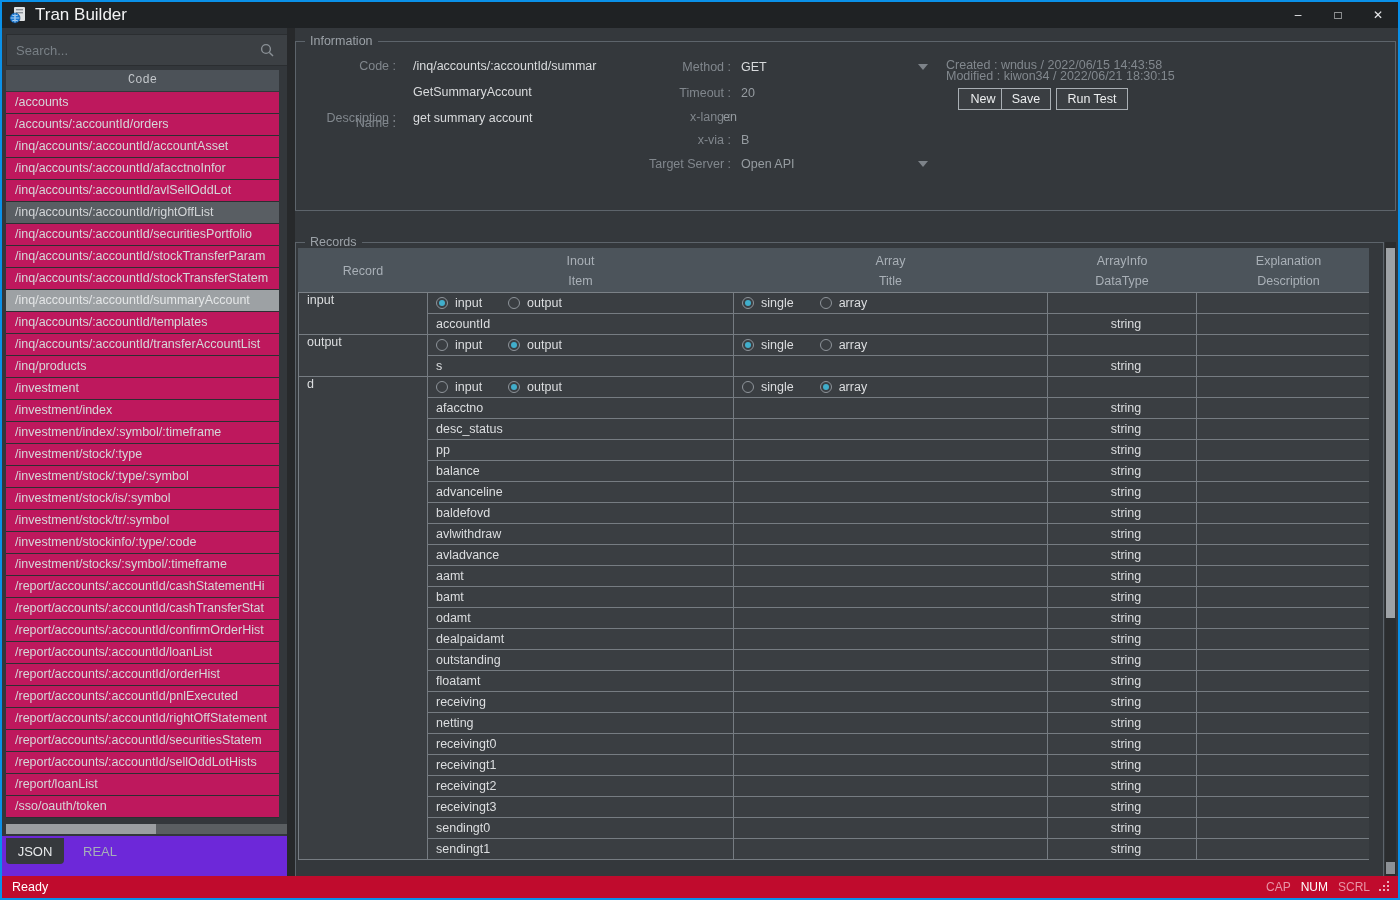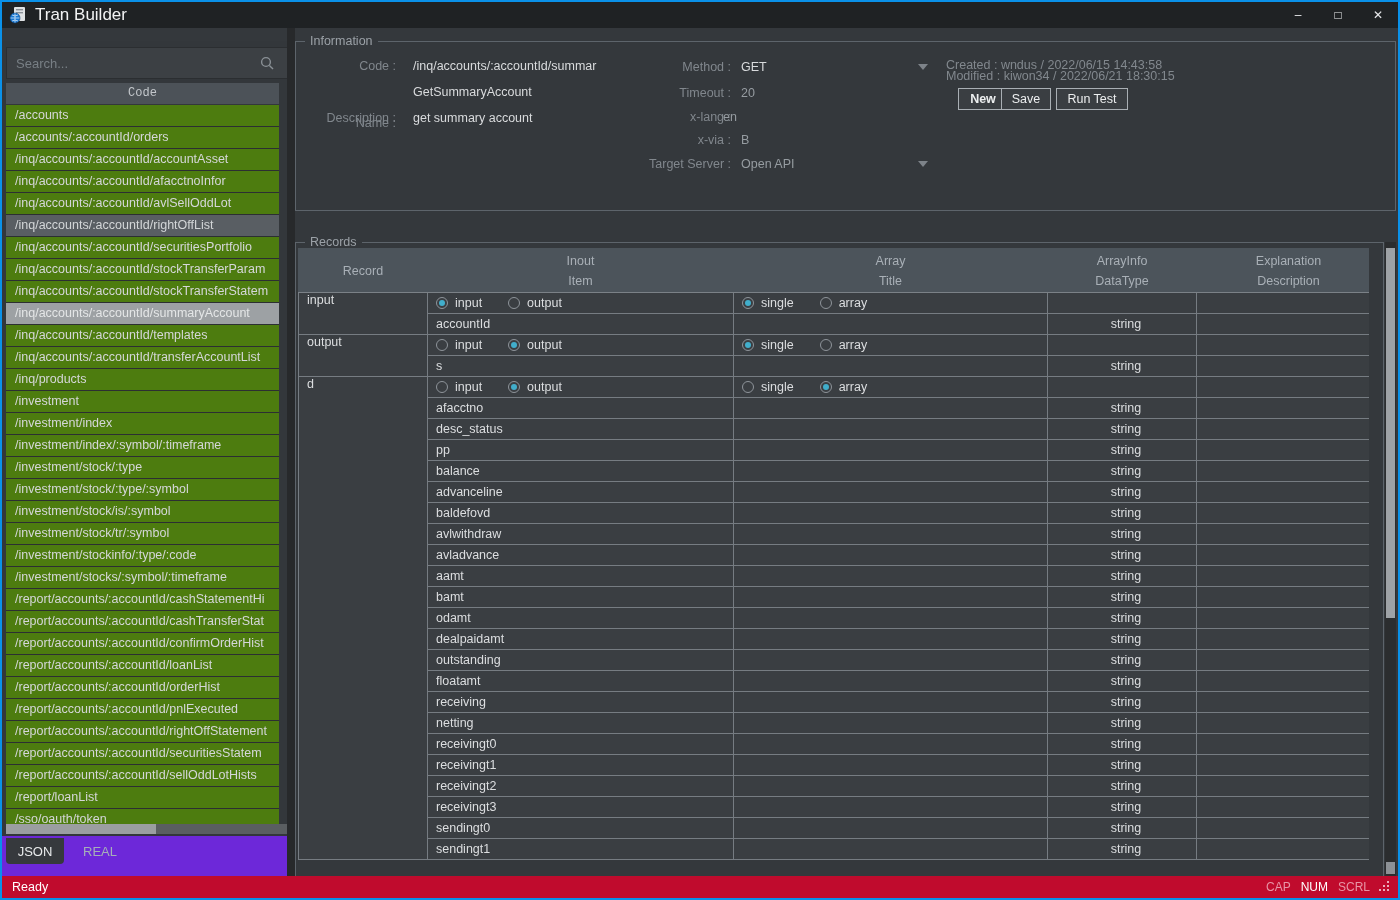--- a/index.html
+++ b/index.html
@@ -8,29 +8,29 @@
     position:relative; width:1400px; height:900px;
     background:#34383c; border:2px solid #0a91e9; overflow:hidden;
   }
   
   .titlebar { position:absolute; left:0; top:0; right:0; height:26px; background:#1f2224; display:flex; align-items:center; }
   .titlebar .app-title { color:#f2f3f4; font-size:17px; margin-left:8px; }
   .app-icon { width:18px; height:18px; margin-left:7px; flex:0 0 auto; }
   .win-btns { position:absolute; right:0; top:0; height:26px; display:flex; }
   .win-btn { width:40px; height:26px; color:#e8eaec; font-size:12px; display:flex; align-items:center; justify-content:center; cursor:default; }
   
-  .sidebar { position:absolute; left:0; top:26px; width:315px; bottom:22px; background:#33373b;margin-top:13px; }
+  .sidebar { position:absolute; left:0; top:26px; width:315px; bottom:22px; background:#33373b; }
   .search-wrap { position:absolute; left:4px; top:6px; right:6px; height:32px; background:#3c4044; border:1px solid #2b2e31; display:flex; align-items:center; }
   .search-input { flex:1; background:transparent; border:none; outline:none; color:#c9ccce; font-size:13px; padding-left:9px; font-family:"Liberation Sans", sans-serif; }
   .search-input::placeholder { color:#787f85; }
   .search-icon { width:14px; height:14px; margin-right:14px; flex:0 0 auto; }
   .help-icon { color:#8a9096; font-size:15px; margin-right:14px; }
   .list-header { position:absolute; left:4px; top:42px; width:273px; height:21px; background:#4c5258; color:#c3c7cb; font-size:12px; text-align:center; line-height:21px;font-family:Liberation Mono, monospace; }
   .path-list { position:absolute; left:4px; top:64px; width:273px; height:748px; overflow:hidden; }
-  .path-row { height:22px; line-height:21px; background:#4d7c0f; border-bottom:1px solid #2c2f32; color:#d5d7d9; font-size:12.5px; padding-left:9px; white-space:nowrap; overflow:hidden; cursor:default; }
+  .path-row { height:22px; line-height:21px; background:#be185d; border-bottom:1px solid #2c2f32; color:#d5d7d9; font-size:12.5px; padding-left:9px; white-space:nowrap; overflow:hidden; cursor:default; }
   .path-row.highlight { background:#595e63; color:#d3d6d8; }
   .path-row.selected  { background:#9da1a4; color:#e4e6e7; }
   .side-vscroll { position:absolute; right:0; top:42px; width:8px; bottom:54px; background:#8f9396; }
   .side-vscroll .thumb { position:absolute; left:0; right:0; top:0; height:440px; background:#cfd2d4; }
   .side-hscroll { position:absolute; left:4px; right:10px; bottom:42px; height:10px; background:#5a5e61; }
   .side-hscroll .thumb { position:absolute; left:0; top:0; bottom:0; width:150px; background:#9b9ea1; }
   .side-hscroll .endcap { position:absolute; right:-1px; top:0; bottom:0; width:12px; background:#eef0f1; }
   .tabbar { position:absolute; left:0; right:0; bottom:0; height:40px; background:#6d28d9; }
   .tab { position:absolute; top:2px; height:26px; font-size:13px; display:flex; align-items:center; justify-content:center; cursor:default; }
   .tab.active { left:4px; width:58px; background:#36393d; color:#e9ebec; border-radius:0 0 4px 4px; }
@@ -191,21 +191,21 @@
         </div>
       <div class="fld-val" style="top:91px; left:445px;">B</div>
       <div class="fld" style="top:115px; left:340px; width:95px;">
           <span class="lbl">Target Server :</span>
         </div>
       <div class="fld-val" style="top:115px; left:445px;">Open API</div>
       <div class="drop-arrow" style="top:119px; left:622px;"></div>
 
       <div class="meta-line" style="top:16px; left:650px;">Created : wndus / 2022/06/15 14:43:58</div>
       <div class="meta-line" style="top:27px; left:650px;">Modified : kiwon34 / 2022/06/21 18:30:15</div>
-      <div class="btn" style="top:46px; left:662px; width:50px;font-weight:bold;">New</div>
+      <div class="btn" style="top:46px; left:662px; width:50px;">New</div>
       <div class="btn" style="top:46px; left:705px; width:50px;">Save</div>
       <div class="btn" style="top:46px; left:760px; width:72px;">Run Test</div>
     </div>
 
     <div class="groupbox" style="left:0; top:214px; width:1089px; height:650px;">
       <span class="group-label">Records</span>
       <div class="records-clip">
         <table class="rec">
           <colgroup>
             <col style="width:129px">

